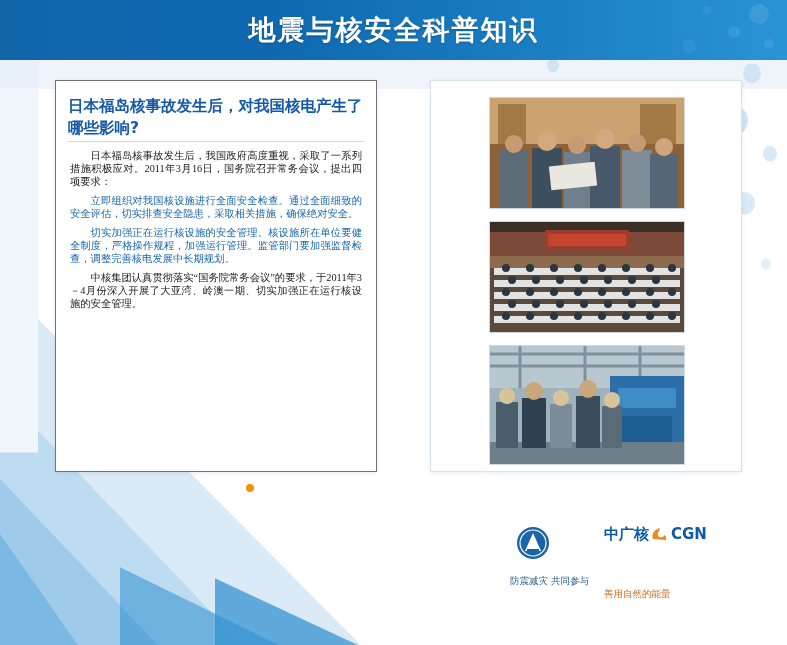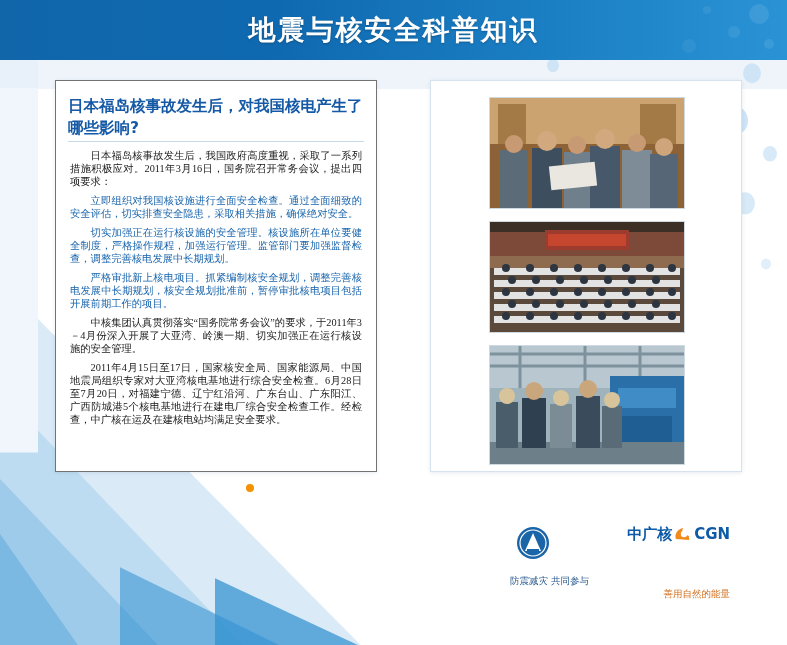--- a/index.html
+++ b/index.html
@@ -62,21 +62,21 @@
   .photo.p2{top:140px;}
   .photo.p3{top:264px;height:118px;}
   .ph-canvas{width:100%;height:100%;display:block;}
 
   
   .deco{position:absolute;left:0;top:0;width:787px;height:645px;pointer-events:none;}
 
   
   .footer{position:absolute;left:500px;top:525px;width:230px;height:70px;}
   .logo-a{position:absolute;left:10px;top:0;width:100px;text-align:left;}
-  .logo-b{position:absolute;left:120px;top:0;width:110px;text-align:right;}
+  .logo-b{position:absolute;left:104px;top:0;width:110px;text-align:left;}
   .logo-cap{font-size:9.5px;color:#2a5a8c;margin-top:6px;font-family:"DejaVu Sans","Liberation Sans",sans-serif;}
   .logo-cap.orange{color:#d06c1a;margin-top:44px;}
   .cgn-text{font-size:15px;font-weight:bold;color:#0d5ba6;font-family:"DejaVu Sans","Liberation Sans",sans-serif;letter-spacing:0px;}
   .cgn-text .en{color:#0d5ba6;}
   .cgn-mark{display:inline-block;width:22px;height:14px;position:relative;vertical-align:-2px;}
 
   .orange-dot{position:absolute;left:246px;top:484px;width:8px;height:8px;border-radius:50%;background:#f39200;}
 </style>
 </head>
 <body>
@@ -127,23 +127,21 @@
     <div class="header-title">地震与核安全科普知识</div>
   </div>
 
   <div class="panel-left">
     <div class="q-title">日本福岛核事故发生后，对我国核电产生了哪些影响?</div>
     <div class="q-rule"></div>
     <div class="body-text" id="bodytext">
         <p>日本福岛核事故发生后，我国政府高度重视，采取了一系列措施积极应对。2011年3月16日，国务院召开常务会议，提出四项要求：</p>
         <p class="blue">立即组织对我国核设施进行全面安全检查。通过全面细致的安全评估，切实排查安全隐患，采取相关措施，确保绝对安全。</p>
         <p class="blue">切实加强正在运行核设施的安全管理。核设施所在单位要健全制度，严格操作规程，加强运行管理。监管部门要加强监督检查，调整完善核电发展中长期规划。</p>
-        <p class="blue">严格审批新上核电项目。抓紧编制核安全规划，调整完善核电发展中长期规划，核安全规划批准前，暂停审批核电项目包括开展前期工作的项目。</p>
         <p>中核集团认真贯彻落实“国务院常务会议”的要求，于2011年3－4月份深入开展了大亚湾、岭澳一期、切实加强正在运行核设施的安全管理。</p>
-        <p>2011年4月15日至17日，国家核安全局、国家能源局、中国地震局组织专家对大亚湾核电基地进行综合安全检查。6月28日至7月20日，对福建宁德、辽宁红沿河、广东台山、广东阳江、广西防城港5个核电基地进行在建电厂综合安全检查工作。经检查，中广核在运及在建核电站均满足安全要求。</p>
       </div>
   </div>
 
   <div class="panel-right">
 
     <div class="photo p1">
       <svg class="ph-canvas" viewBox="0 0 194 110" preserveAspectRatio="none">
         <rect width="194" height="110" fill="#b8864f"></rect>
         <rect y="0" width="194" height="46" fill="#caa371"></rect>
         <rect y="46" width="194" height="64" fill="#8d6236"></rect>

